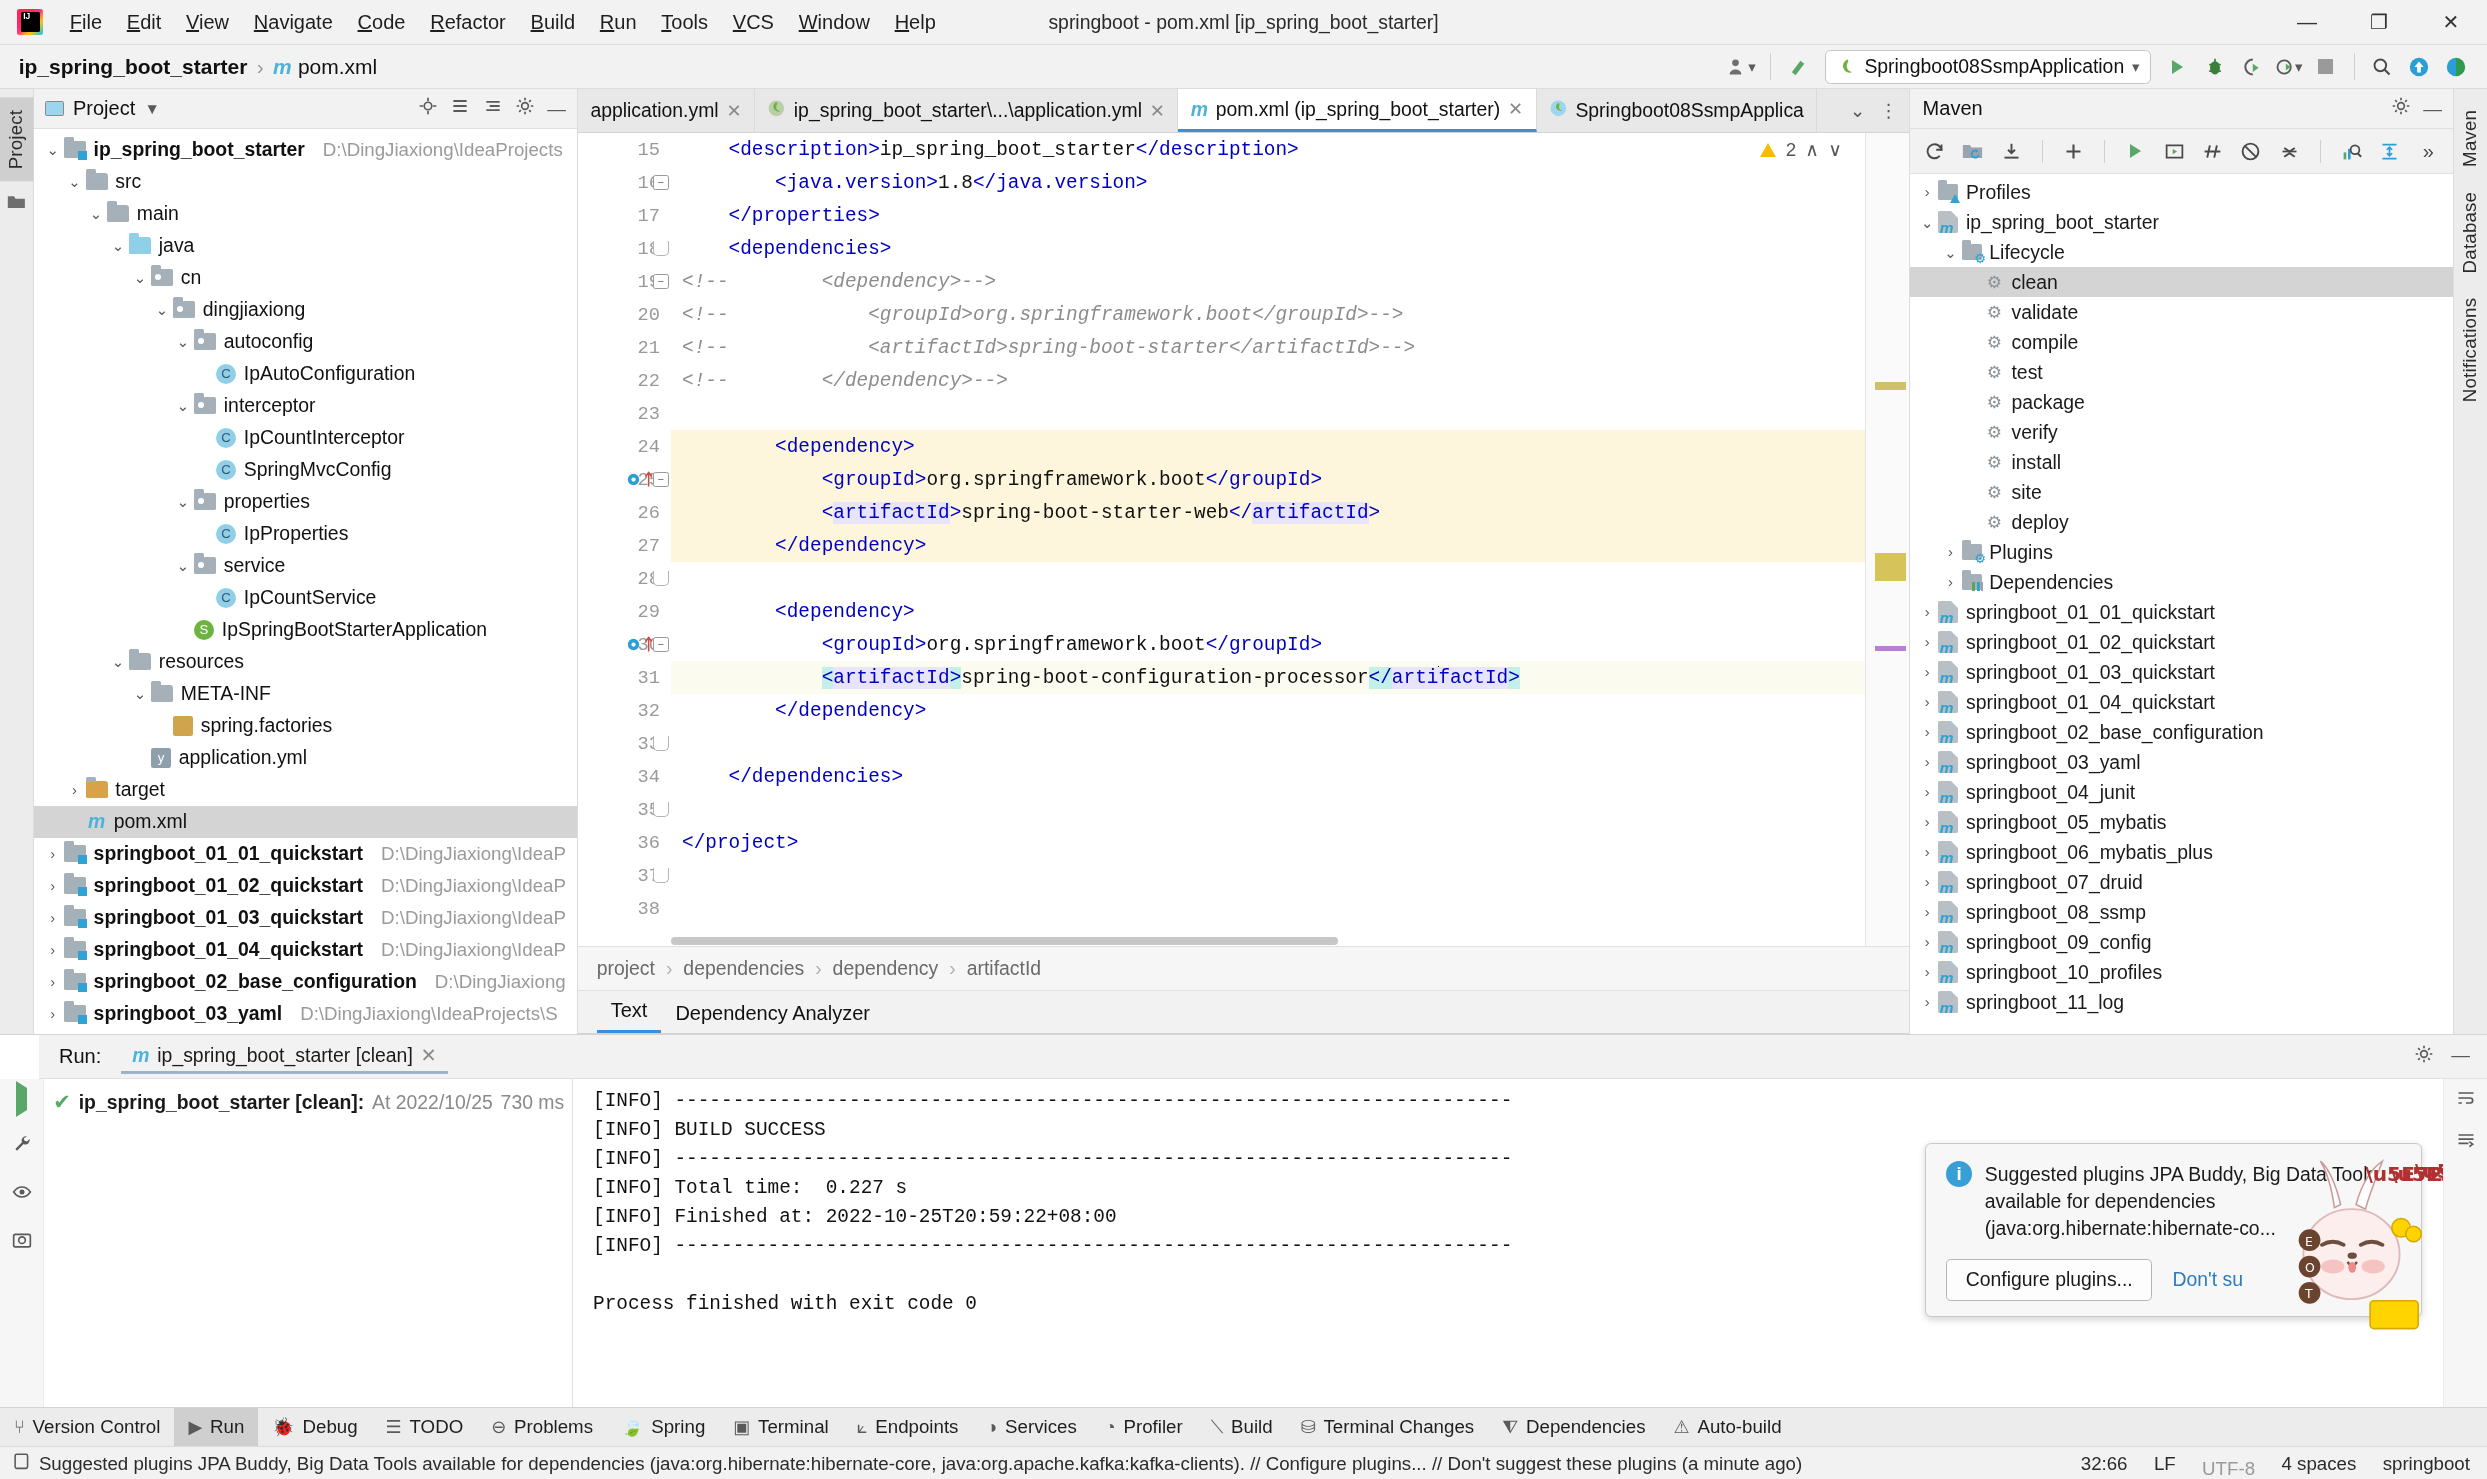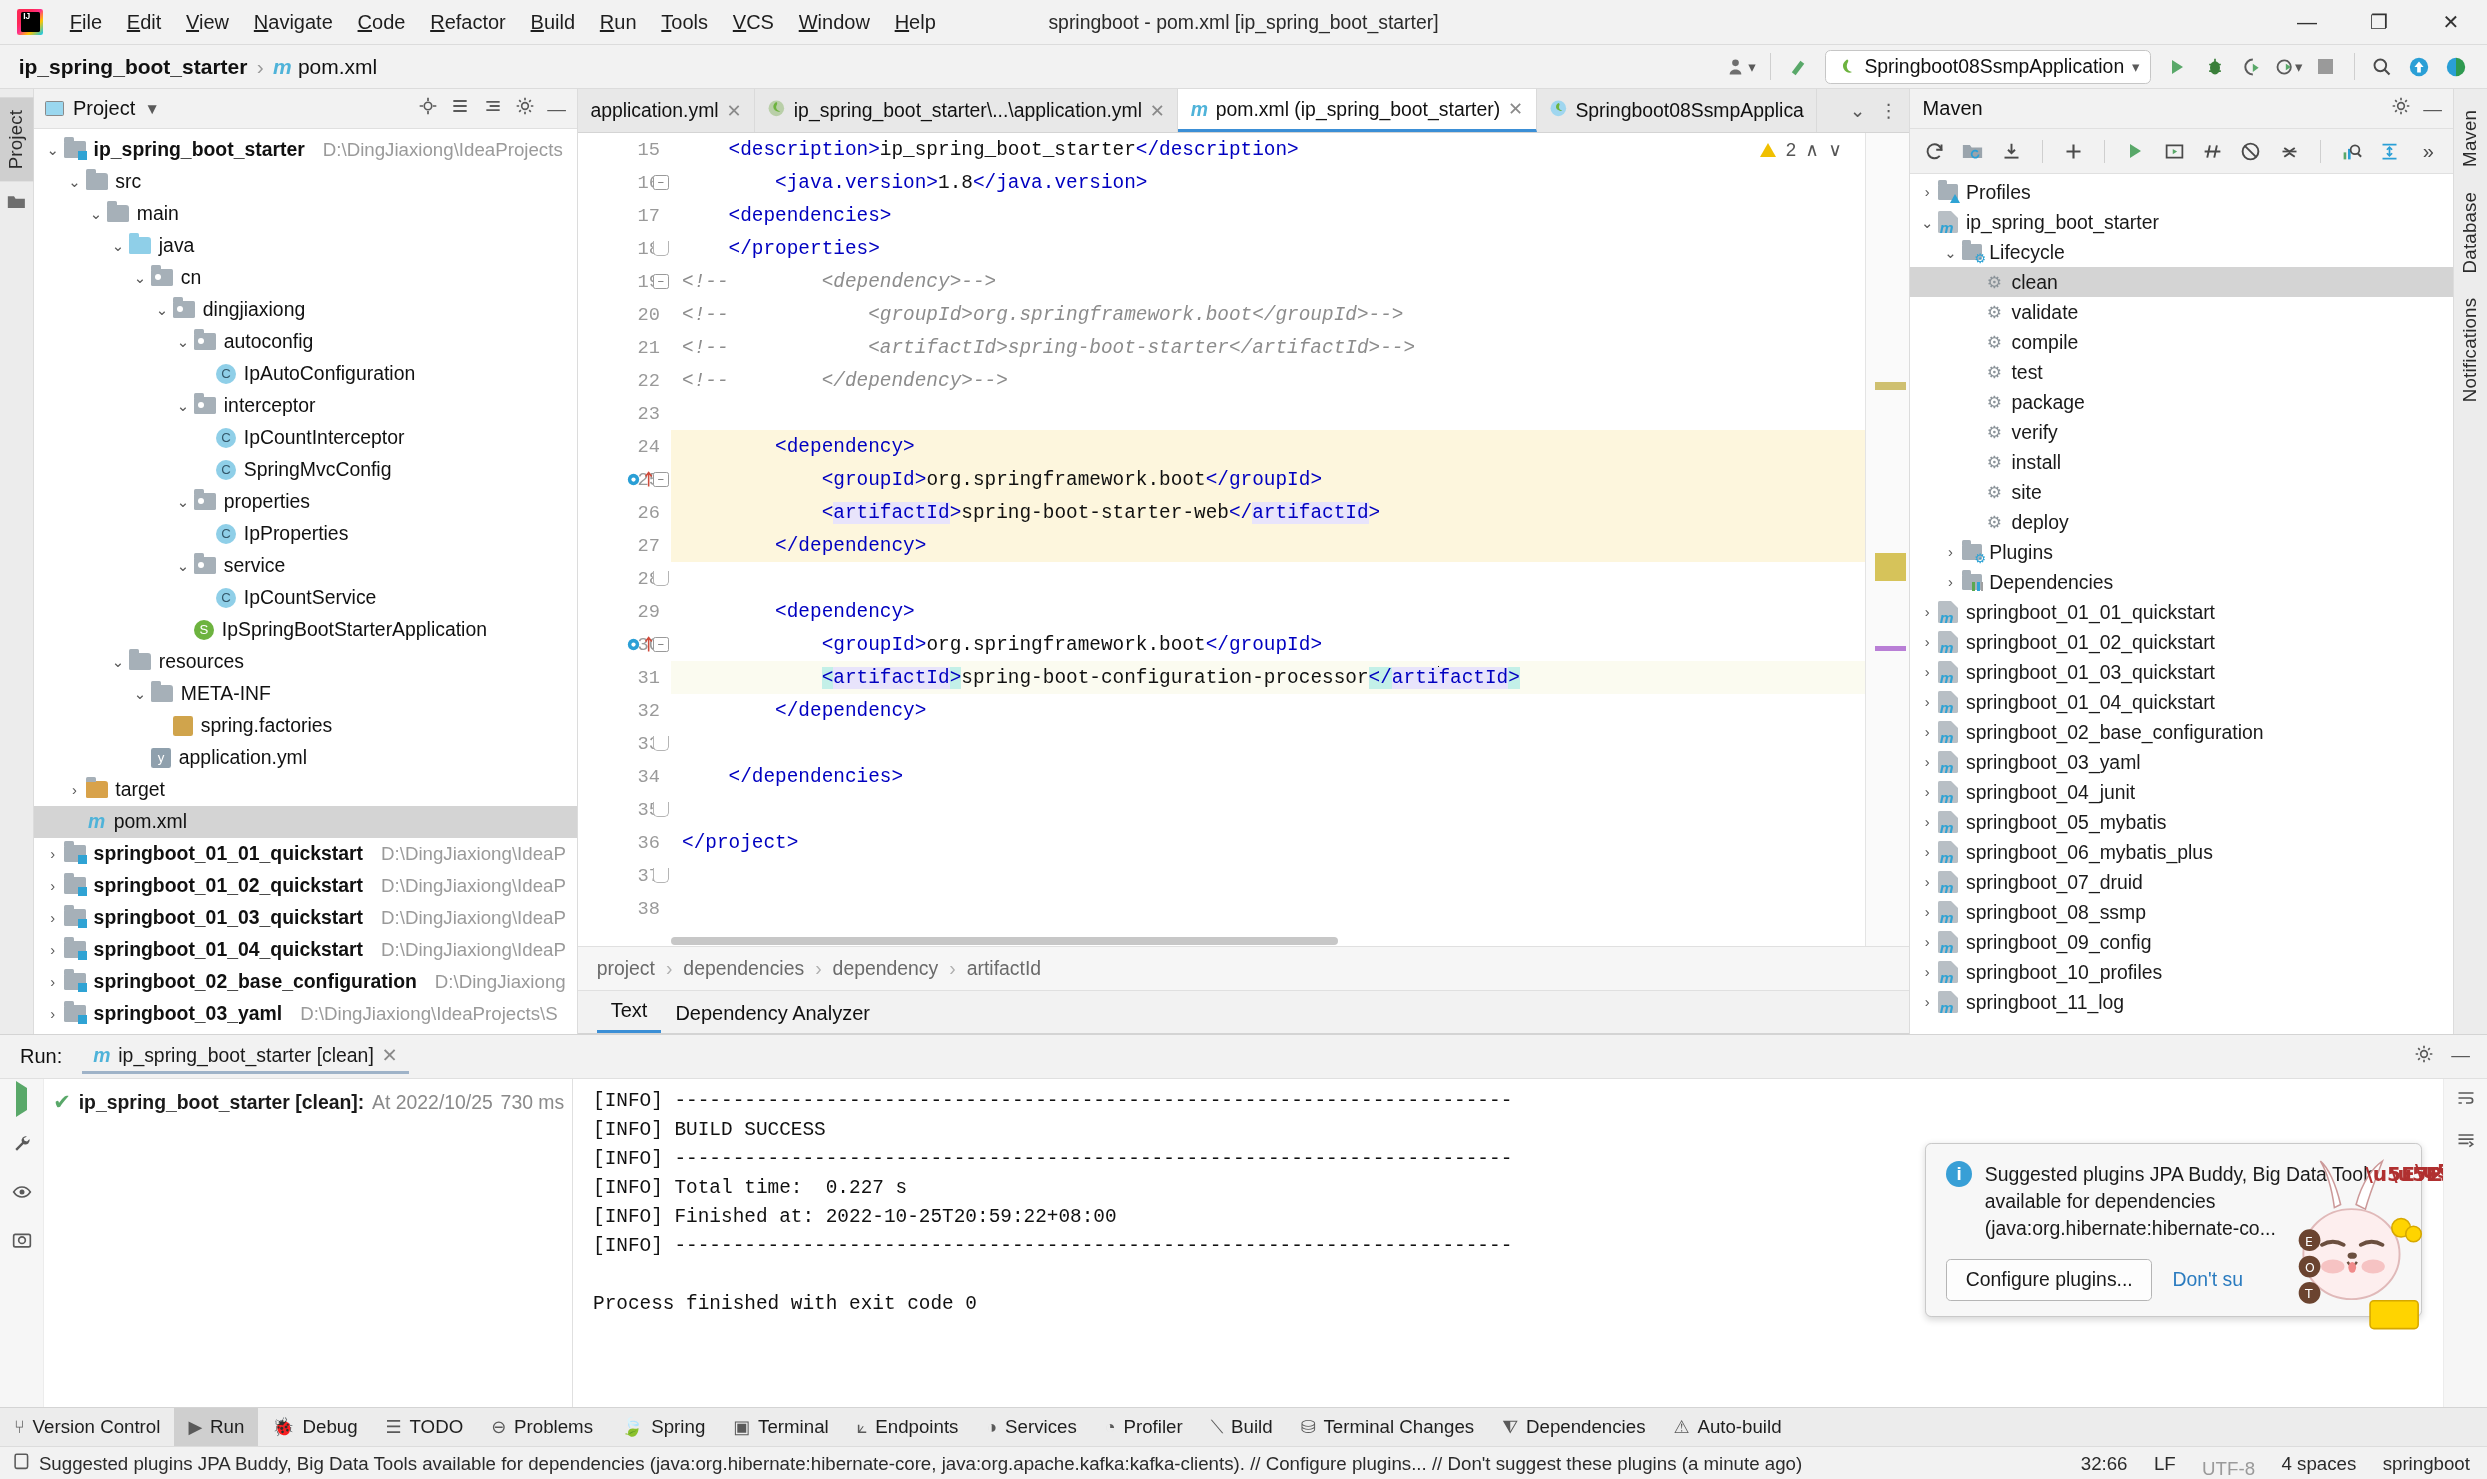--- a/index.html
+++ b/index.html
@@ -170,21 +170,21 @@
   .mmod:after { content:'m'; position:absolute; left:1.6px; bottom:-3.9px; font-size:15.5px; font-style:italic; color:#2fa3d4; font-weight:bold;}
   .mmod:before { content:''; position:absolute; right:0; top:0; border-left:7px solid transparent; border-top:7px solid #fff;}
 
   
   .rstrip { width:34px; background:#ececec; border-left:0.8px solid #dcdcdc; flex:none;
             display:flex; flex-direction:column; align-items:center; padding-top:7.8px;}
 
   
   .runpanel { height:373px; flex:none; background:#fff; display:flex; flex-direction:column; border-top:0.8px solid #d4d4d4;}
   .run-head { height:44px; background:#f2f2f2; display:flex; align-items:center; padding-left:20px; flex:none;
-              border-bottom:0.8px solid #e0e0e0;}
+              border-bottom:0.8px solid #e0e0e0;margin-left:39px;}
   .run-head .rl { font-size:20px; color:#111; margin-right:20px;}
   .run-tab { display:flex; align-items:center; gap:7.8px; font-size:19.4px; padding: 4.7px 11px; border-bottom:3.1px solid #9fb3c8;}
   .run-head .rh-right { margin-left:auto; display:flex; gap:17px; padding-right:17px; color:#5a5a5a;}
   .run-body { flex:1; display:flex; min-height:0; }
   .run-side { width:44px; flex:none; background:#f6f6f6; display:flex; flex-direction:column; align-items:center;
               padding-top:9.3px; gap:23px; color:#5a5a5a; border-right:0.8px solid #ececec;}
   .run-tree { width:529px; flex:none; border-right:0.8px solid #e0e0e0; padding:11px 0 0 9.3px; }
   .run-tree .rt { display:flex; align-items:center; gap:7.8px; font-size:19.4px; }
   .run-tree .ok { color:#59a869; font-size:21px;}
   .run-console { flex:1; padding:11px 0 0 20px; font-family:"Liberation Mono", monospace; font-size:19.4px; color:#111;
@@ -682,22 +682,22 @@
               <span style="position:absolute;left:75px;width:15.5px;height:15.5px;border:0.8px solid #b5b5b5;border-radius:0 0 4.7px 4.7px;border-top:0;background:#fff;"></span>
               <span>37</span>
             </div>
             <div class="gline" style="position: relative;">
               <span>38</span>
             </div>
           </div>
         <div class="codearea" id="codearea">
             <div class="cline"><span class="txt">    </span><span class="tag">&lt;description&gt;</span><span class="txt">ip_spring_boot_starter</span><span class="tag">&lt;/description&gt;</span></div>
             <div class="cline"><span class="txt">        </span><span class="tag">&lt;java.version&gt;</span><span class="txt">1.8</span><span class="tag">&lt;/java.version&gt;</span></div>
+            <div class="cline"><span class="txt">    </span><span class="tag">&lt;/properties&gt;</span></div>
             <div class="cline"><span class="txt">    </span><span class="tag">&lt;dependencies&gt;</span></div>
-            <div class="cline"><span class="txt">    </span><span class="tag">&lt;/properties&gt;</span></div>
             <div class="cline"><span class="cmt">&lt;!--        &lt;dependency&gt;--&gt;</span></div>
             <div class="cline"><span class="cmt">&lt;!--            &lt;groupId&gt;org.springframework.boot&lt;/groupId&gt;--&gt;</span></div>
             <div class="cline"><span class="cmt">&lt;!--            &lt;artifactId&gt;spring-boot-starter&lt;/artifactId&gt;--&gt;</span></div>
             <div class="cline"><span class="cmt">&lt;!--        &lt;/dependency&gt;--&gt;</span></div>
             <div class="cline">&nbsp;</div>
             <div class="cline hl"><span class="txt">        </span><span class="tag">&lt;dependency&gt;</span></div>
             <div class="cline hl"><span class="txt">            </span><span class="tag">&lt;groupId&gt;</span><span class="txt">org.springframework.boot</span><span class="tag">&lt;/groupId&gt;</span></div>
             <div class="cline hl"><span class="txt">            </span><span class="tag">&lt;</span><span class="tk-hl tag">artifactId</span><span class="tag">&gt;</span><span class="txt">spring-boot-starter-web</span><span class="tag">&lt;/</span><span class="tk-hl tag">artifactId</span><span class="tag">&gt;</span></div>
             <div class="cline hl"><span class="txt">        </span><span class="tag">&lt;/dependency&gt;</span></div>
             <div class="cline">&nbsp;</div>

